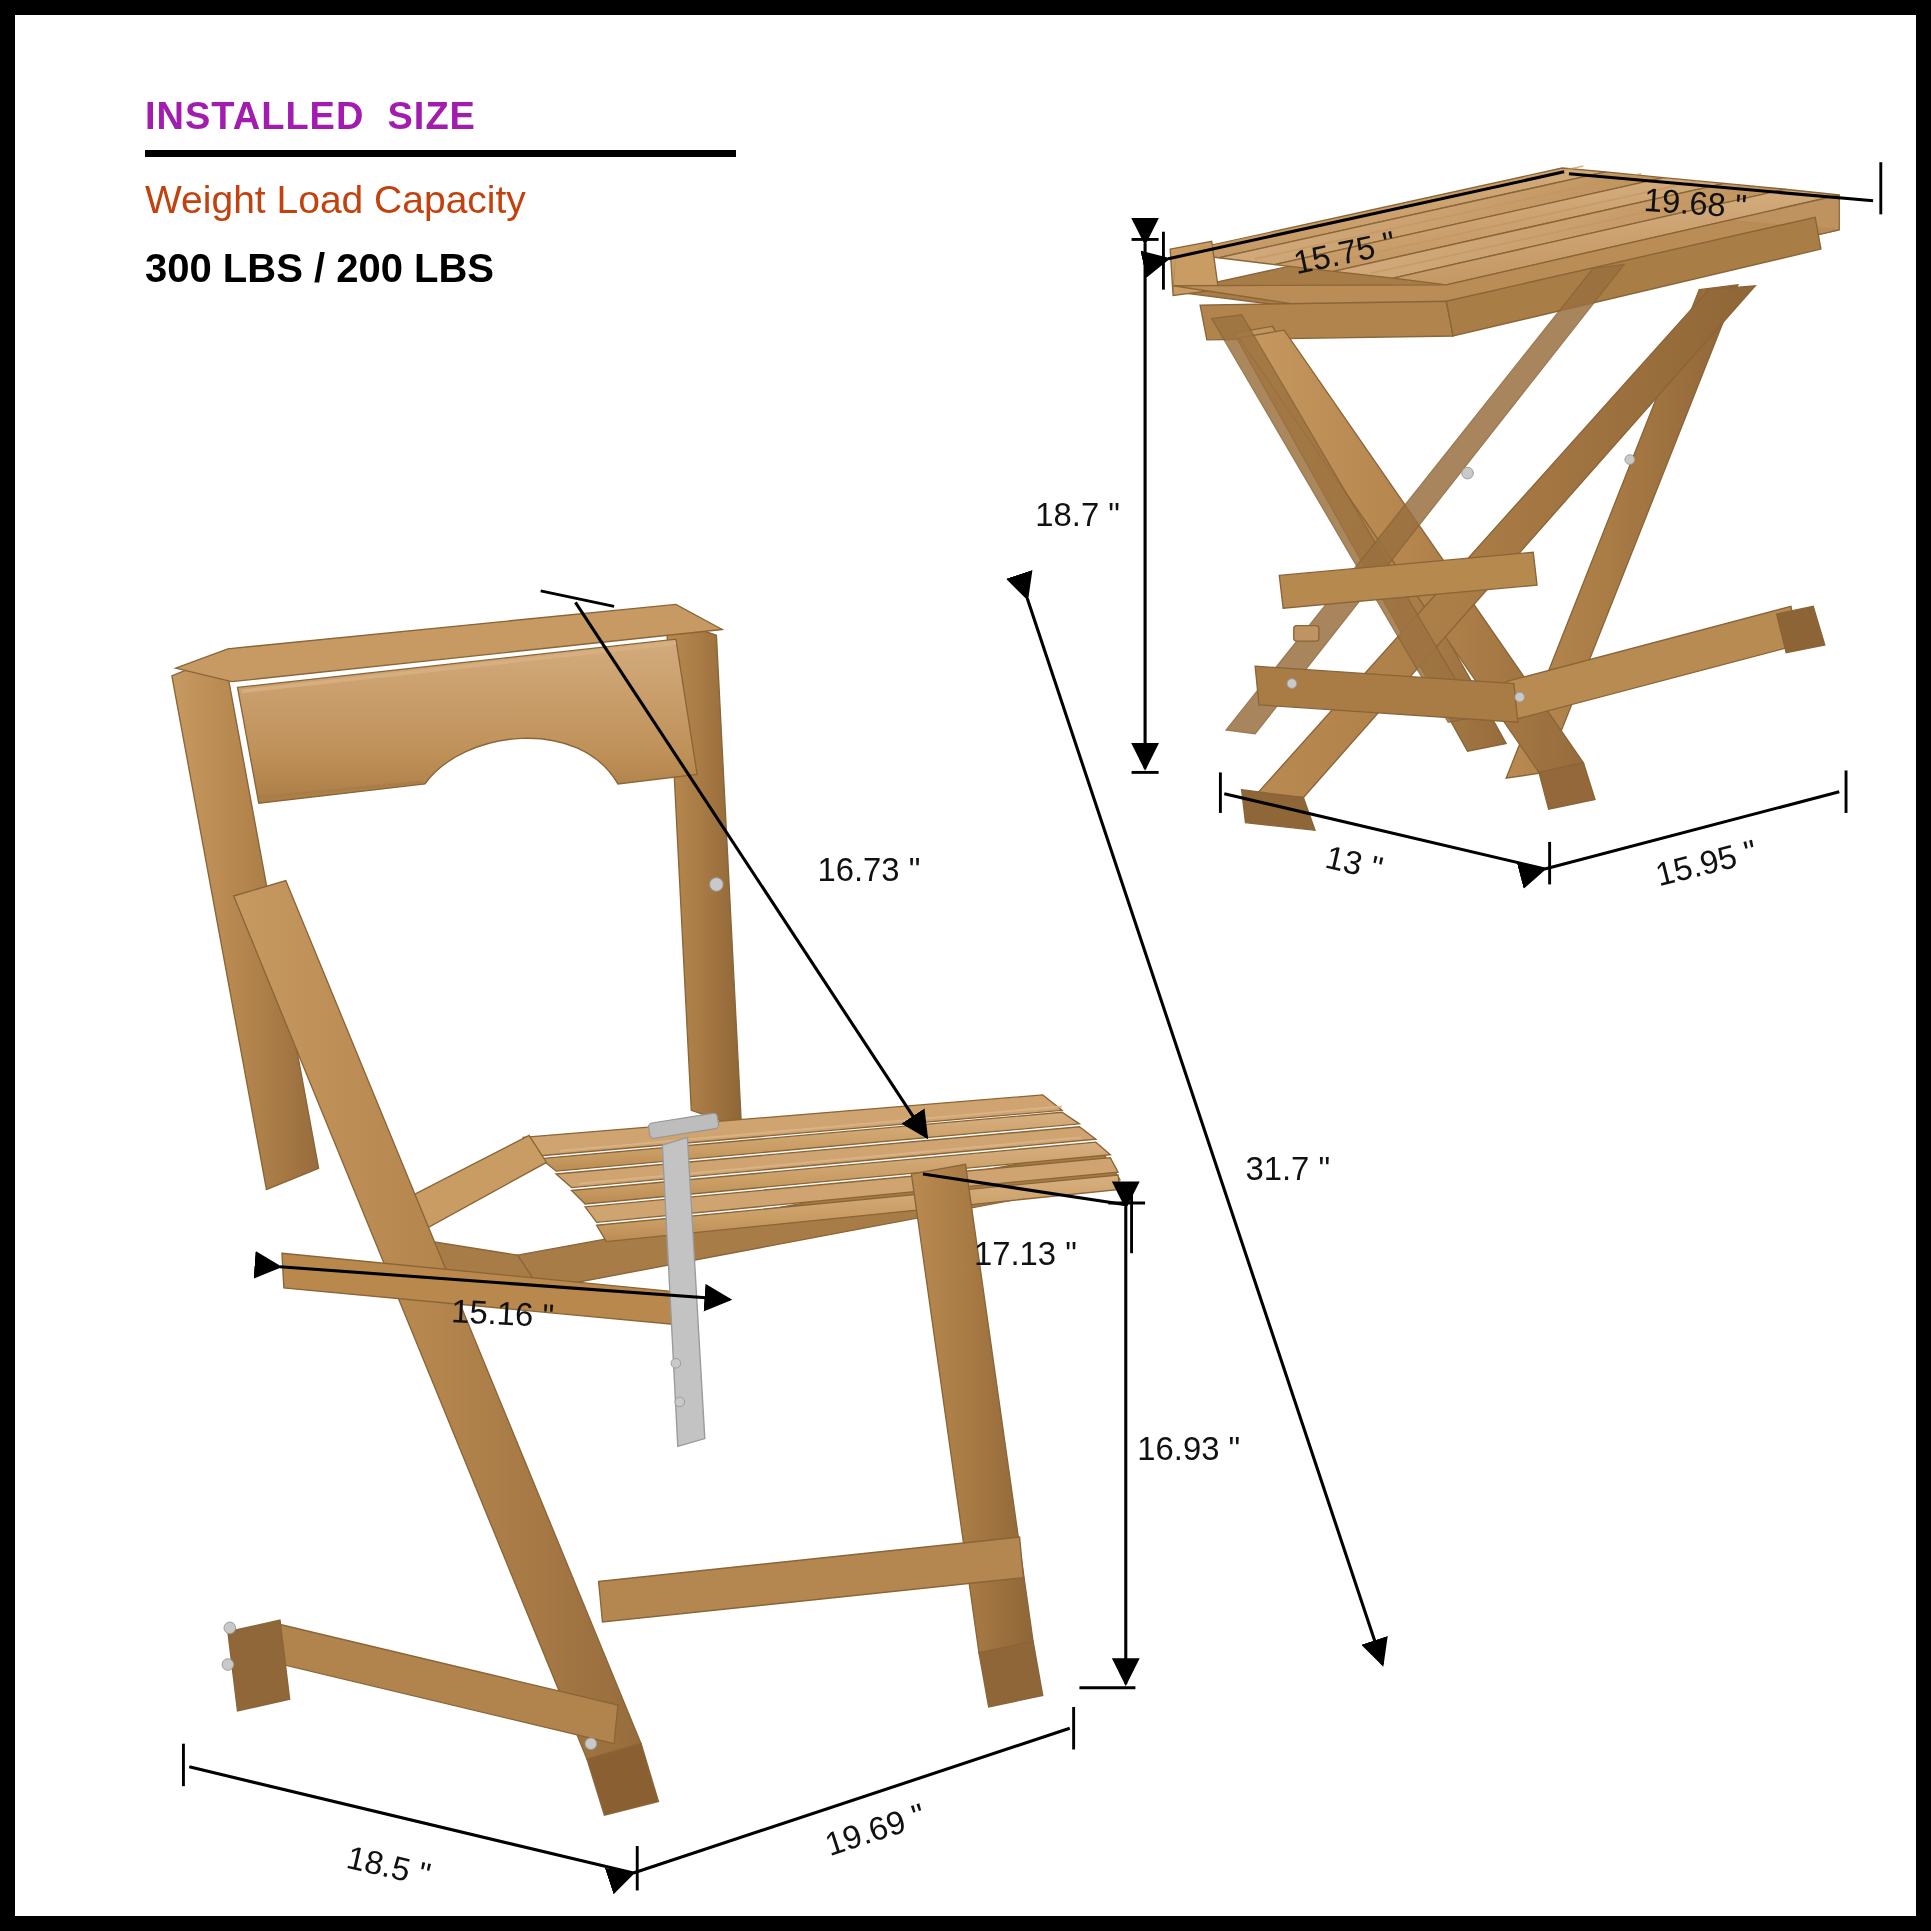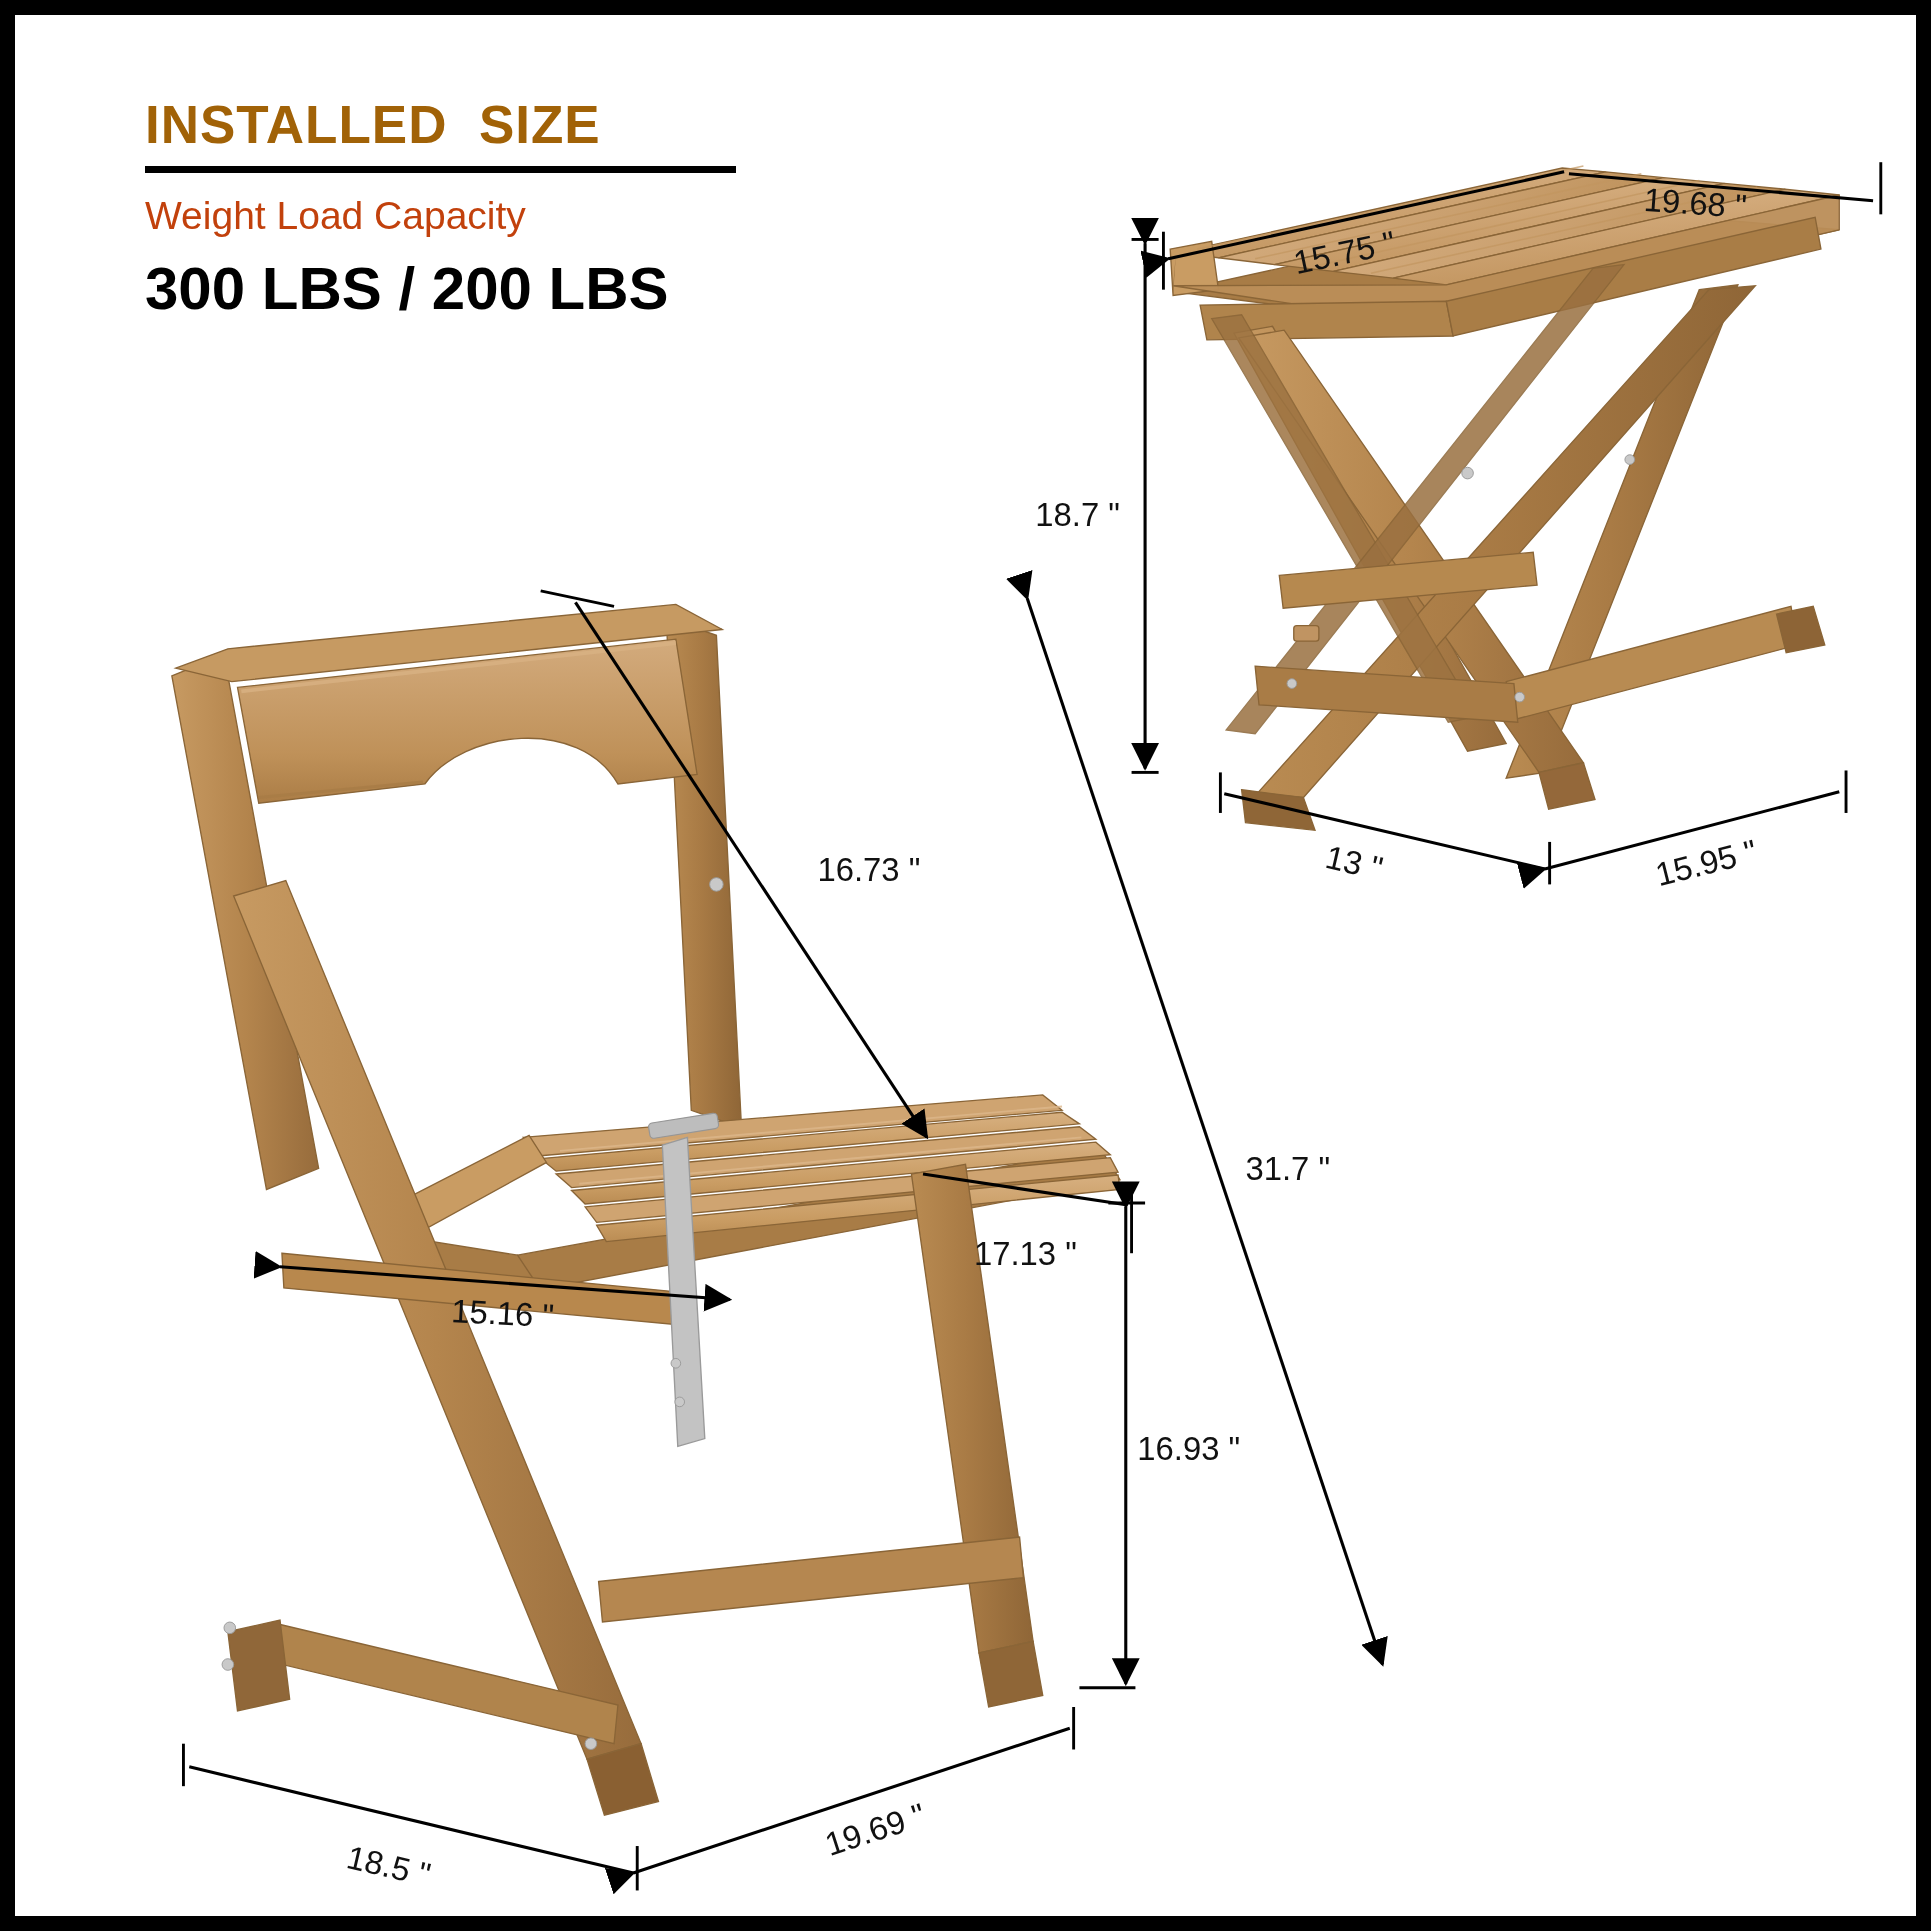--- a/index.html
+++ b/index.html
@@ -25,32 +25,32 @@
     position:absolute;left:15.4px;top:15.4px;width:1900px;height:1900px;
     background:#ffffff;
     box-sizing:border-box;
   }
 
   
   #header{
     position:absolute;left:145px;top:97px;width:734px;
   }
   #title{
-    font-size:53px;font-weight:700;letter-spacing:1px;
-    line-height:1.05;color:#a16207;
+    font-size:38px;font-weight:700;letter-spacing:1px;
+    line-height:1.05;color:#a21caf;
     white-space:pre;
   }
   #title-rule{
     width:591px;height:6.8px;background:#000;margin-top:13.5px;margin-bottom:19.3px;
   }
   #subtitle{
     font-size:39px;font-weight:400;color:#c2410c;line-height:1.25;
   }
   #capacity{
-    font-size:60px;font-weight:700;color:#000;margin-top:12px;line-height:1.2;
+    font-size:40px;font-weight:700;color:#000;margin-top:19px;line-height:1.2;
   }
 
   
   #scene{position:absolute;left:0;top:0;width:1931px;height:1931px;}
   .dimline{stroke:#000;stroke-width:3.2;fill:none;}
   .ext{stroke:#000;stroke-width:3;fill:none;}
   .dimtext{
     font-family:"Liberation Sans","DejaVu Sans",sans-serif;
     font-size:34px;fill:#111;font-weight:400;
   }

